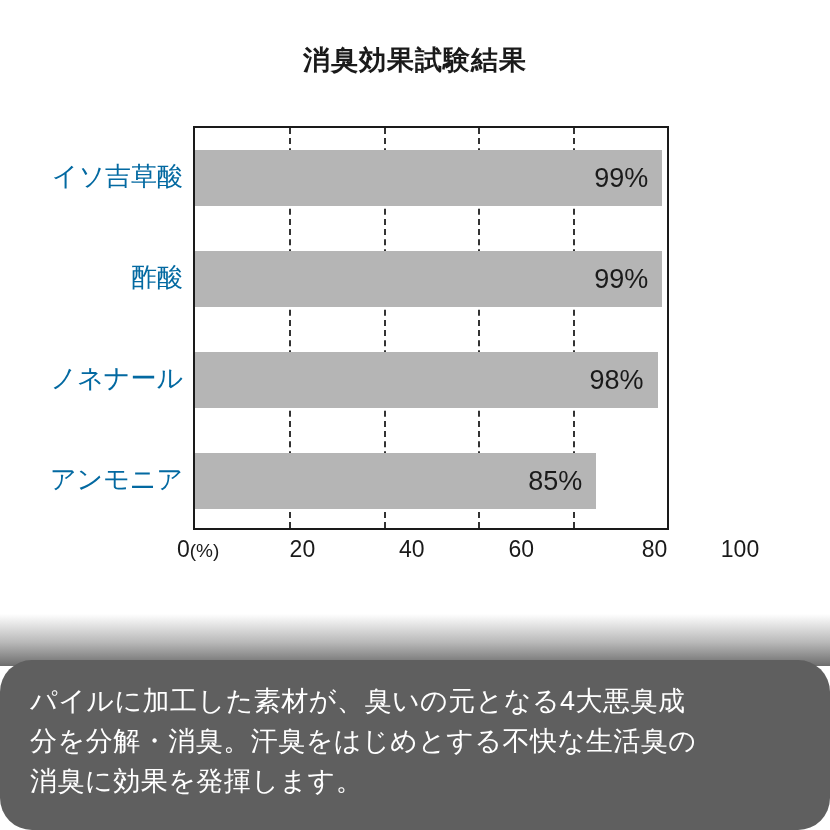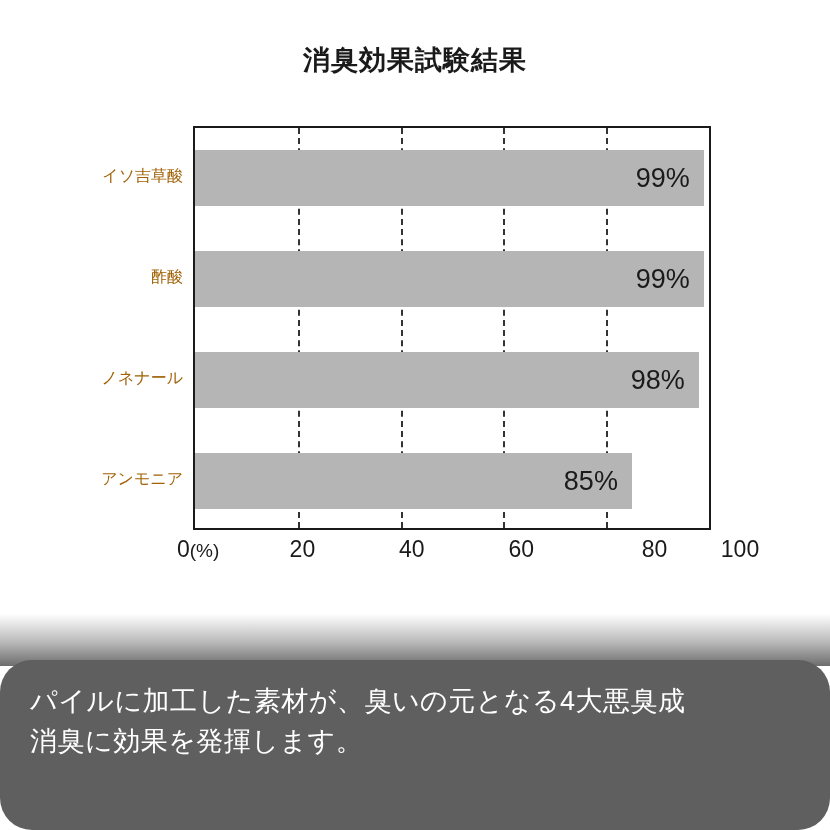--- a/index.html
+++ b/index.html
@@ -39,21 +39,21 @@
     font-weight: bold;
     color: #1a1a1a;
     letter-spacing: 1px;
   }
 
   
   .plot-box {
     position: absolute;
     left: 193px;
     top: 126px;
-    width: 518px;
+    width: 476px;
     height: 404px;
     border: 2px solid #1a1a1a;
     box-sizing: border-box;
     background: #ffffff;
   }
   .gridline {
     position: absolute;
     top: 0;
     bottom: 0;
     width: 0;
@@ -84,22 +84,22 @@
     color: #1a1a1a;
     font-family: "Liberation Sans", sans-serif;
   }
 
   
   .cat-label {
     position: absolute;
     right: 0;
     width: 180px;
     text-align: right;
-    font-size: 16px;
-    color: #a16207;
+    font-size: 26px;
+    color: #0369a1;
     transform: translateY(-50%);
     padding-right: 10px;
     box-sizing: border-box;
   }
   .cat-labels {
     position: absolute;
     left: 0;
     top: 126px;
     width: 193px;
     height: 404px;
@@ -205,16 +205,17 @@
       <div class="xtick" style="left:80%;margin-left:24px;">80</div>
       <div class="xtick" style="left:100%;">100</div>
     </div>
 
   </div>
 
   <div class="divider"></div>
 
   <div class="caption">
     <p>パイルに加工した素材が、臭いの元となる4大悪臭成</p>
+    <p>分を分解・消臭。汗臭をはじめとする不快な生活臭の</p>
     <p>消臭に効果を発揮します。</p>
   </div>
 
 </div>
 
 </body></html>

